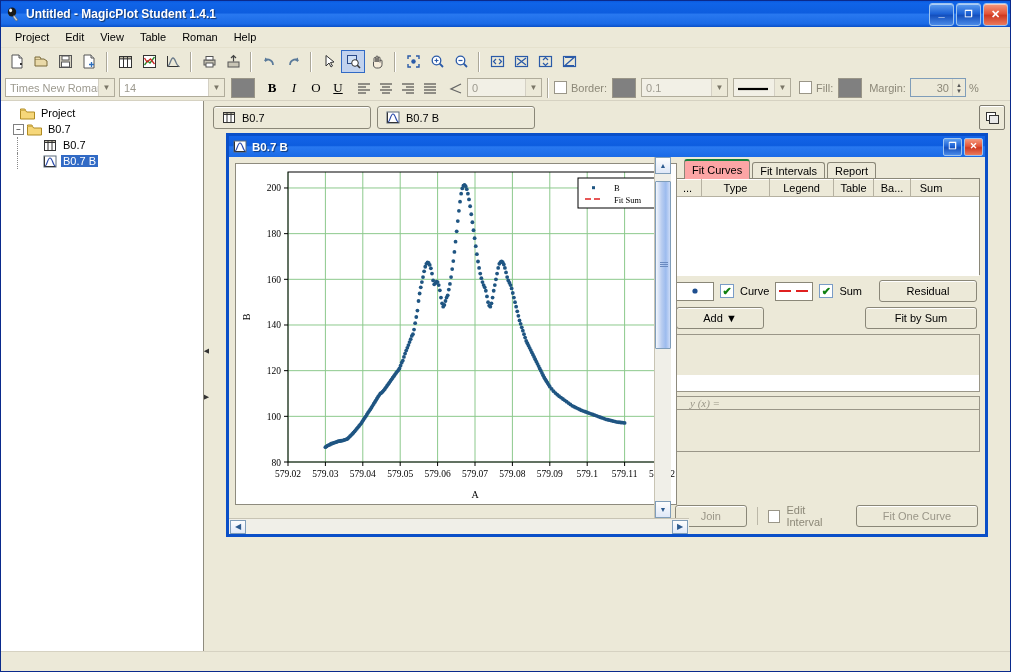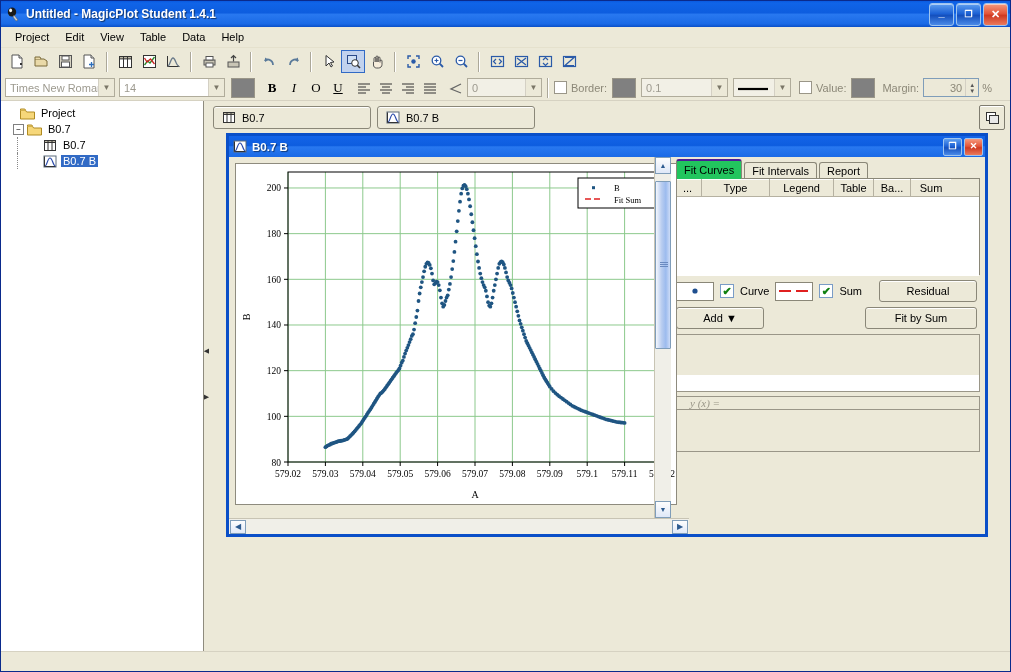--- a/index.html
+++ b/index.html
@@ -134,22 +134,22 @@
     border:1px solid #7f9db9;box-sizing:border-box;display:flex;
     align-items:center;justify-content:center;color:#2c5a8f;font-size:8px;}
 
   
   .fitpanel{flex:1;background:#ece9d8;padding:4px 5px 0 2px;box-sizing:border-box;
     display:flex;flex-direction:column;}
   .tabrow{display:flex;align-items:flex-end;height:18px;gap:2px;padding-left:3px;}
   .ftab{height:16px;padding:0 7px;font-size:11px;background:#ece9d8;
     border:1px solid #8a8778;border-bottom:none;border-radius:3px 3px 0 0;
     display:flex;align-items:center;cursor:default;color:#000;}
-  .ftab.active{height:18px;background:#22c55e;border-top:2px solid #4c1d95;
-    font-weight:normal;position:relative;z-index:2;}
+  .ftab.active{height:18px;background:#fca5a5;border-top:2px solid #15803d;
+    font-weight:normal;position:relative;z-index:2;margin-left:8px;}
 
   .gridtbl{background:#fff;border:1px solid #8a8778;box-sizing:border-box;}
   .gridhdr{display:flex;height:17px;background:#ece9d8;border-bottom:1px solid #b5b1a1;}
   .gridhdr .gh{border-right:1px solid #b5b1a1;font-size:11px;
     display:flex;align-items:center;justify-content:center;box-sizing:border-box;
     box-shadow:inset 0 1px 0 #fff;}
   .gridbody{background:#fff;}
 
   .ctlrow{display:flex;align-items:center;gap:6px;padding:5px 3px;}
   .stylebox{width:36px;height:17px;border:1px solid #8a8778;background:#fff;
@@ -203,21 +203,21 @@
           <span>✕</span>
         </div>
     </div>
   </div>
 
   <div class="menubar">
     <div class="mi">Project</div>
     <div class="mi">Edit</div>
     <div class="mi">View</div>
     <div class="mi">Table</div>
-    <div class="mi">Data</div>
+    <div class="mi">Roman</div>
     <div class="mi">Help</div>
   </div>
 
   <div class="toolbar">
     <div class="tbtn">
       <svg width="17" height="17" viewBox="0 0 17 17">
           <path d="M3 2h7l3 3v10H3z" fill="#fff" stroke="#555"></path>
           <path d="M10 2v3h3" fill="#ddd" stroke="#555"></path>
           <path d="M11 10l2 2M13 10l-2 2" stroke="#333" stroke-width="1"></path>
         </svg>
@@ -419,21 +419,21 @@
     <div style="width:5px"></div>
     <div class="combo" style="width:58px;background:#f2f0e6">
       <div class="cv" style="padding:0 4px"><svg width="30" height="6">
             <path d="M0 3h30" stroke="#000" stroke-width="2.2"></path>
           </svg></div>
       <div class="arr">▼</div>
     </div>
     <div style="width:8px"></div>
     <div class="chk"></div>
     <div style="width:4px"></div>
-    <div class="lbl-dis">Value:</div>
+    <div class="lbl-dis">Fill:</div>
     <div style="width:5px"></div>
     <div class="swatch"></div>
     <div style="width:7px"></div>
     <div class="lbl-dis">Margin:</div>
     <div style="width:4px"></div>
     <div class="spin" style="border-color:#7f9db9">
       <div class="sv">30</div>
       <div class="sb">
           <span>▲</span>
           <span>▼</span>
@@ -926,20 +926,28 @@
               </div>
 
               <div style="height:4px"></div>
               <div class="formula">
                 <span class="fx">y (x) =</span>
               </div>
               <div class="whitebox" style="height:42px;border-top:none"></div>
 
               <div style="flex:1"></div>
 
+              <div class="ctlrow" style="padding:0 2px 6px 2px;align-items:center">
+                <div class="btn dis" style="width:52px">Join</div>
+                <div style="width:1px;height:18px;background:#bcb8a8;margin:0 4px"></div>
+                <div class="chk"></div>
+                <div class="lbl-dis">Edit Interval</div>
+                <div style="flex:1"></div>
+                <div class="btn dis" style="width:103px">Fit One Curve</div>
+              </div>
             </div>
           </div>
         </div>
       </div>
     </div>
   </div>
 
   <div class="bottomleft"></div>
 
   <div class="statusbar">

